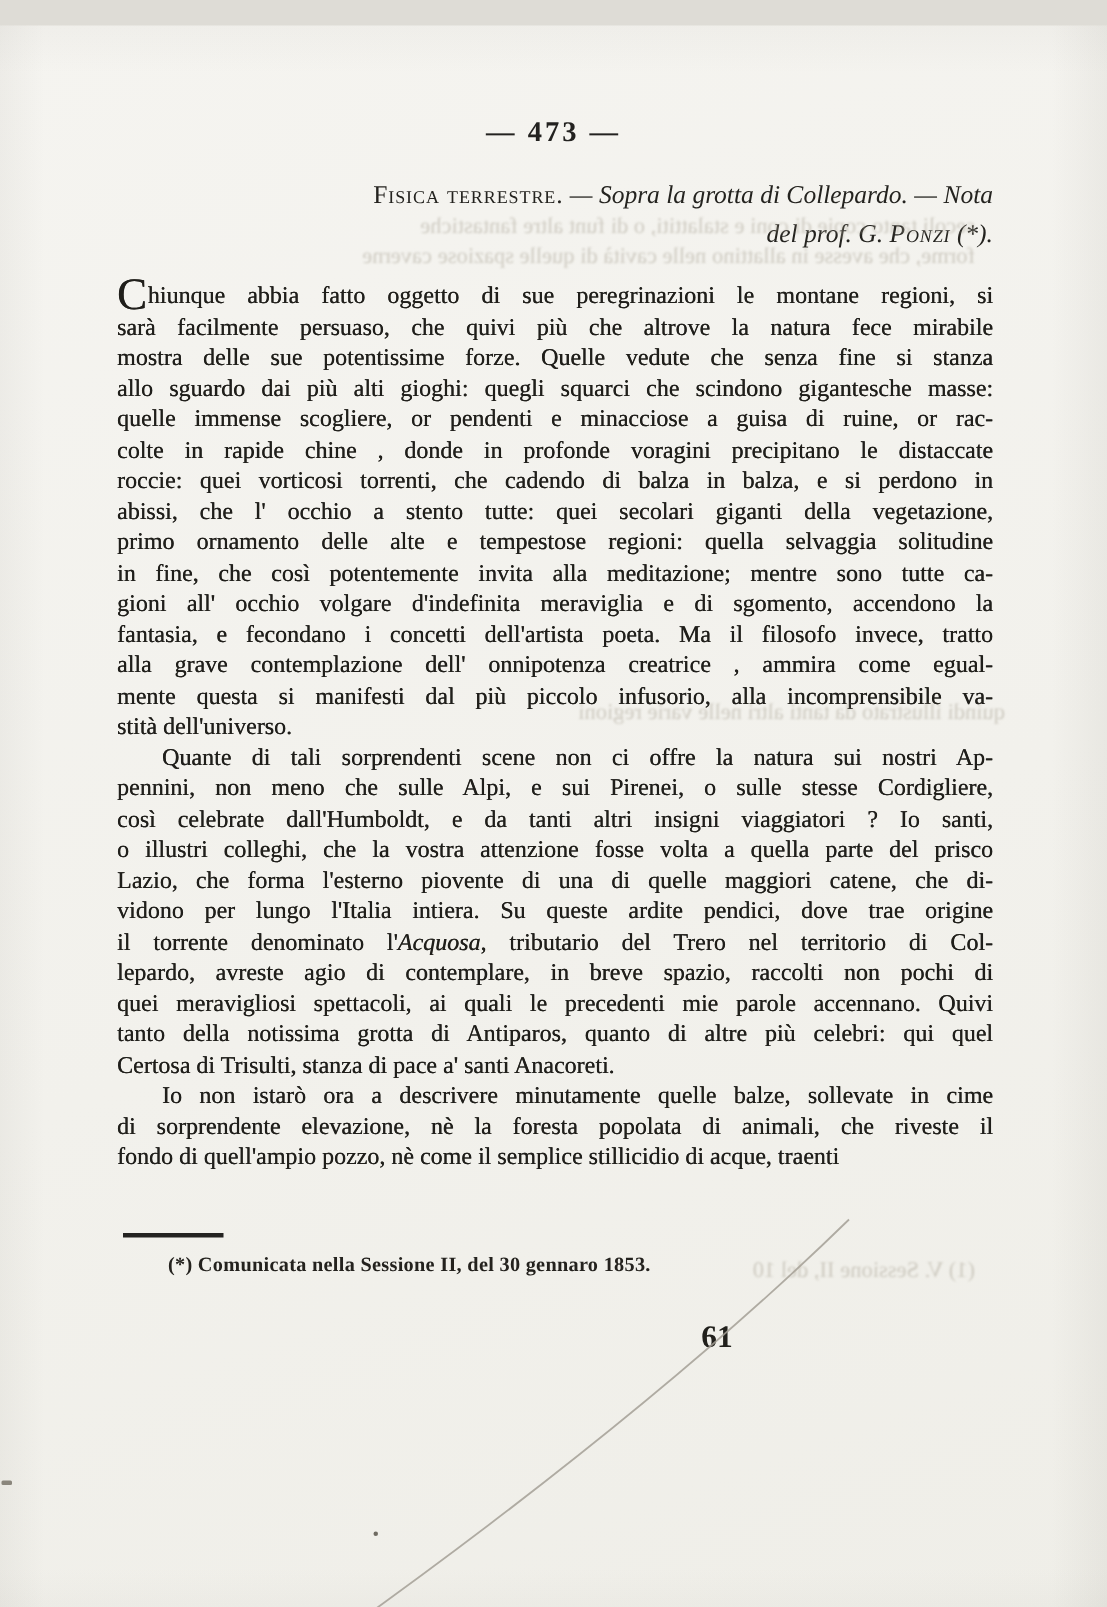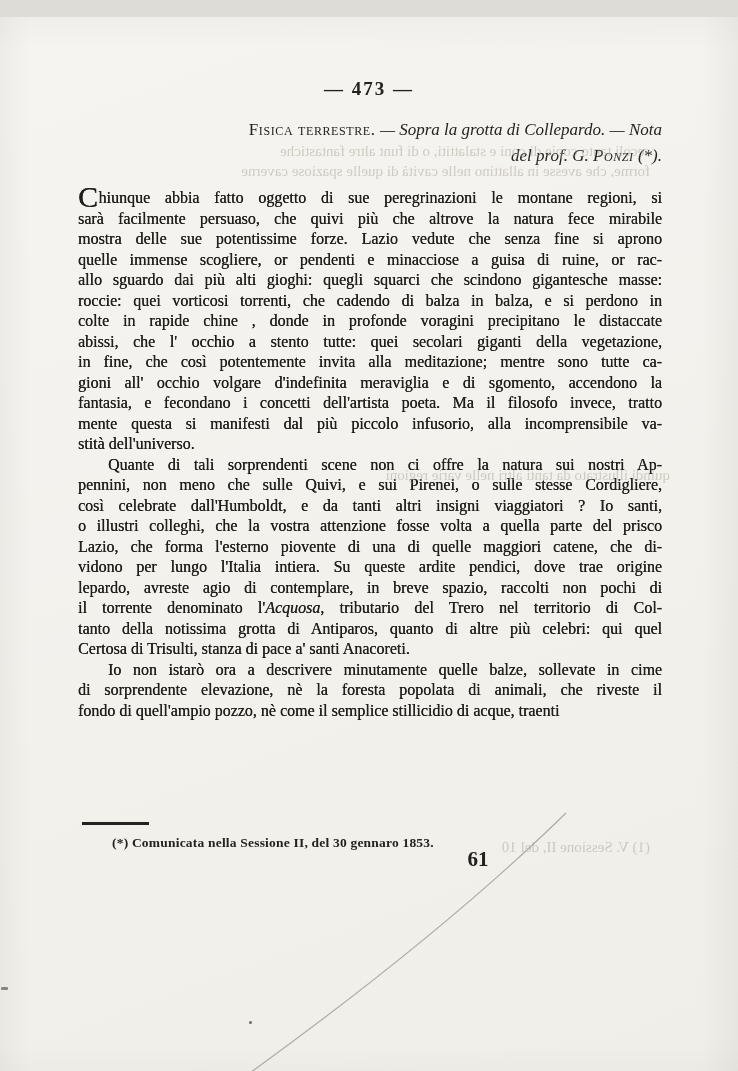--- a/index.html
+++ b/index.html
@@ -39,21 +39,21 @@
   }
   .footnote-rule {
     position:absolute; left:82px; top:805px; width:67px; height:3px;
     background:#242321;
   }
   .footnote {
     position:absolute; left:112px; top:818px; width:420px;
     font-size:13.5px; font-weight:700; letter-spacing:0.2px; color:#24221e;
   }
   .bottom-num {
-    position:absolute; left:448px; top:830px; width:60px;
+    position:absolute; left:448px; top:862px; width:60px;
     text-align:center; font-size:21px; font-weight:700; color:#21201c;
   }
   .ghost {
     position:absolute; color:#aaa496; opacity:0.5; filter:blur(0.7px);
     transform:scaleX(-1); font-size:15px; white-space:nowrap; overflow:hidden;
   }
   .scanline { position:absolute; left:0; top:0; pointer-events:none; }
   .speck { position:absolute; background:#6f6b61; border-radius:50%; }
   .speck.s1 { left:249px; top:1004px; width:3px; height:3px; }
   .speck.s2 { left:1px; top:970px; width:7px; height:3px; border-radius:1px; background:#8a867c; }
@@ -67,41 +67,44 @@
 
   <div class="heading">
     <span class="sc">Fisica terrestre.</span><span class="it"> — Sopra la grotta di Collepardo. — Nota</span><br>
     <span class="it">del prof. G. </span><span class="it sc">Ponzi</span><span class="it"> (*).</span>
   </div>
 
   <div class="body-text">
       <div class="para">
         <div class="line"><span class="dropcap">C</span>hiunque abbia fatto oggetto di sue peregrinazioni le montane regioni, si</div>
         <div class="line">sarà facilmente persuaso, che quivi più che altrove la natura fece mirabile</div>
-        <div class="line">mostra delle sue potentissime forze. Lazio vedute che senza fine si aprono</div>
+        <div class="line">mostra delle sue potentissime forze. Quelle vedute che senza fine si stanza</div>
+        <div class="line">allo sguardo dai più alti gioghi: quegli squarci che scindono gigantesche masse:</div>
         <div class="line">quelle immense scogliere, or pendenti e minacciose a guisa di ruine, or rac-</div>
-        <div class="line">allo sguardo dai più alti gioghi: quegli squarci che scindono gigantesche masse:</div>
+        <div class="line">colte in rapide chine , donde in profonde voragini precipitano le distaccate</div>
         <div class="line">roccie: quei vorticosi torrenti, che cadendo di balza in balza, e si perdono in</div>
-        <div class="line">colte in rapide chine , donde in profonde voragini precipitano le distaccate</div>
         <div class="line">abissi, che l' occhio a stento tutte: quei secolari giganti della vegetazione,</div>
+        <div class="line">primo ornamento delle alte e tempestose regioni: quella selvaggia solitudine</div>
         <div class="line">in fine, che così potentemente invita alla meditazione; mentre sono tutte ca-</div>
         <div class="line">gioni all' occhio volgare d'indefinita meraviglia e di sgomento, accendono la</div>
         <div class="line">fantasia, e fecondano i concetti dell'artista poeta. Ma il filosofo invece, tratto</div>
+        <div class="line">alla grave contemplazione dell' onnipotenza creatrice , ammira come egual-</div>
         <div class="line">mente questa si manifesti dal più piccolo infusorio, alla incomprensibile va-</div>
         <div class="line last">stità dell'universo.</div>
       </div>
       <div class="para">
         <div class="line indent">Quante di tali sorprendenti scene non ci offre la natura sui nostri Ap-</div>
-        <div class="line">pennini, non meno che sulle Quivi, e sui Pirenei, o sulle stesse Cordigliere,</div>
+        <div class="line">pennini, non meno che sulle Alpi, e sui Pirenei, o sulle stesse Cordigliere,</div>
         <div class="line">così celebrate dall'Humboldt, e da tanti altri insigni viaggiatori ? Io santi,</div>
         <div class="line">o illustri colleghi, che la vostra attenzione fosse volta a quella parte del prisco</div>
         <div class="line">Lazio, che forma l'esterno piovente di una di quelle maggiori catene, che di-</div>
         <div class="line">vidono per lungo l'Italia intiera. Su queste ardite pendici, dove trae origine</div>
+        <div class="line">il torrente denominato l'<i>Acquosa</i>, tributario del Trero nel territorio di Col-</div>
         <div class="line">lepardo, avreste agio di contemplare, in breve spazio, raccolti non pochi di</div>
-        <div class="line">il torrente denominato l'<i>Acquosa</i>, tributario del Trero nel territorio di Col-</div>
+        <div class="line">quei meravigliosi spettacoli, ai quali le precedenti mie parole accennano. Quivi</div>
         <div class="line">tanto della notissima grotta di Antiparos, quanto di altre più celebri: qui quel</div>
         <div class="line last">Certosa di Trisulti, stanza di pace a' santi Anacoreti.</div>
       </div>
       <div class="para">
         <div class="line indent">Io non istarò ora a descrivere minutamente quelle balze, sollevate in cime</div>
         <div class="line">di sorprendente elevazione, nè la foresta popolata di animali, che riveste il</div>
         <div class="line last">fondo di quell'ampio pozzo, nè come il semplice stillicidio di acque, traenti</div>
       </div>
     </div>
 

